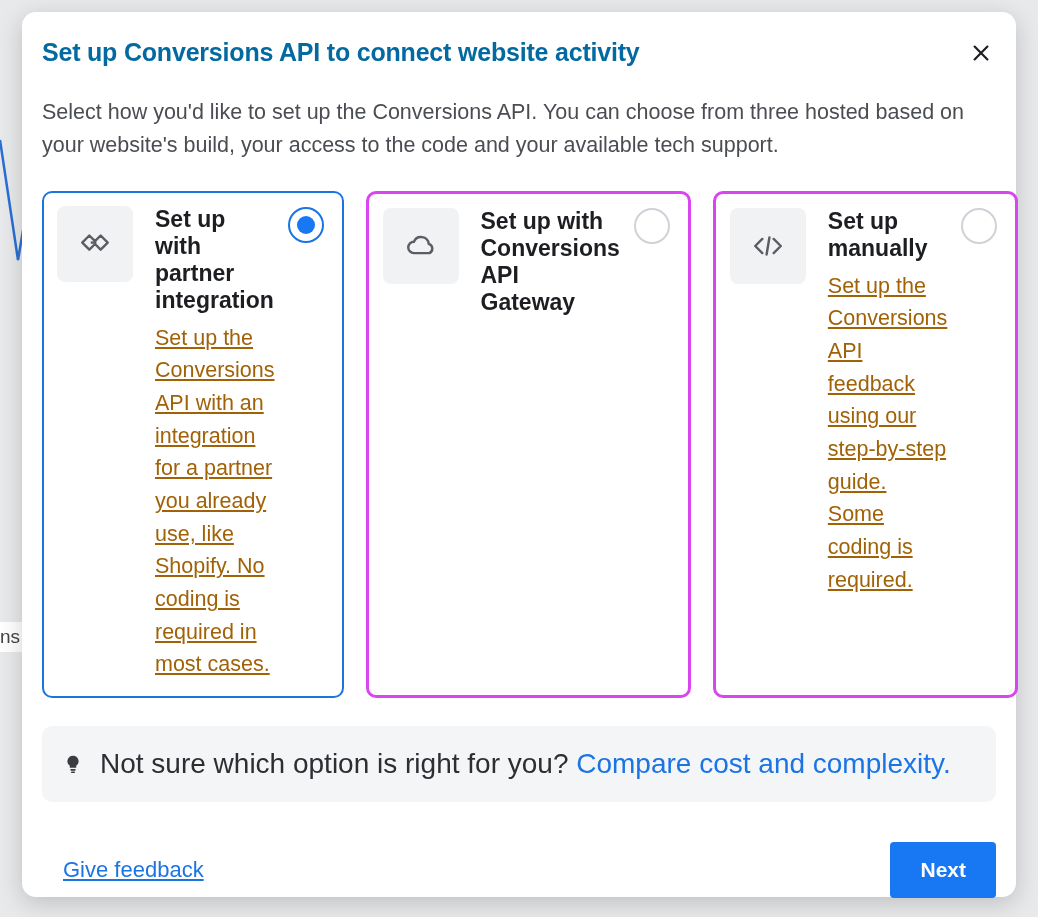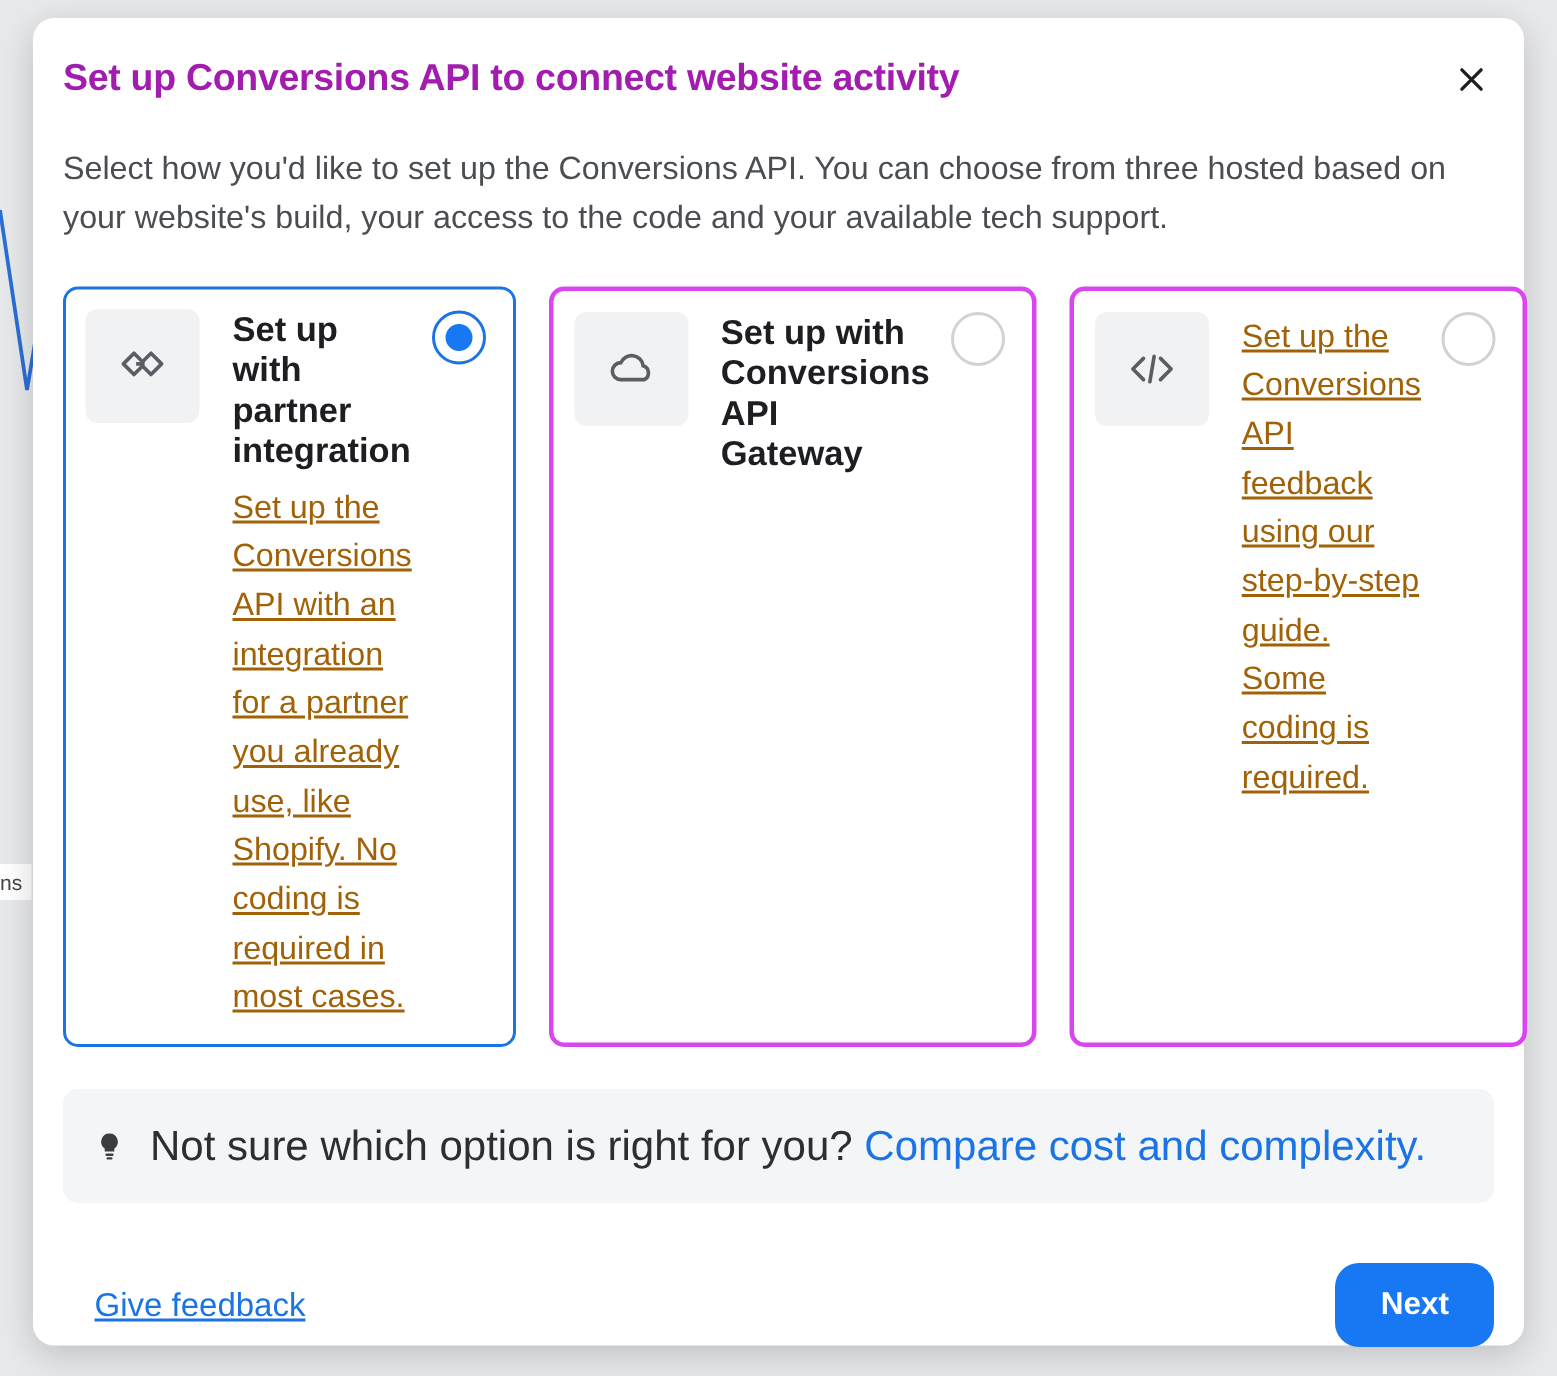--- a/index.html
+++ b/index.html
@@ -23,22 +23,22 @@
   .bg-chart-line {
     position: absolute;
     top: 0;
     left: 0;
     width: 40px;
     height: 300px;
   }
   .bg-text-ns {
     position: absolute;
     left: 0;
-    top: 576px;
-    font-size: 14px;
+    top: 622px;
+    font-size: 19px;
     color: #444;
     background: #fff;
     padding: 4px 6px 4px 0;
   }
   .modal {
     position: absolute;
     top: 12px;
     left: 22px;
     right: 22px;
     bottom: 20px;
@@ -50,21 +50,21 @@
     flex-direction: column;
   }
   .modal-header {
     display: flex;
     justify-content: space-between;
     align-items: flex-start;
   }
   .modal-title {
     font-size: 25px;
     font-weight: 700;
-    color: #a21caf;
+    color: #0369a1;
     letter-spacing: -0.2px;
   }
   .close-btn {
     background: none;
     border: none;
     cursor: pointer;
     padding: 4px;
     color: #1c1e21;
     display: flex;
     align-items: center;
@@ -188,21 +188,21 @@
     color: #1b74e4;
     font-size: 22px;
     text-decoration: underline;
     cursor: pointer;
     margin-left: 21px;
   }
   .next-btn {
     background: #1877f2;
     color: #fff;
     border: none;
-    border-radius: 16px;
+    border-radius: 4px;
     font-size: 21px;
     font-weight: 700;
     padding: 16px 30px;
     cursor: pointer;
   }
 </style>
 </head>
 <body>
 
 <div class="backdrop">
@@ -255,20 +255,21 @@
       <div class="radio-circle"></div>
     </div>
 
     <div class="option-card">
       <div class="option-icon-box">
         <svg viewBox="0 0 24 24">
           <path d="M8 7 L3 12 L8 17 M16 7 L21 12 L16 17 M13 6 L11 18" fill="none" stroke="currentColor" stroke-width="1.7" stroke-linecap="round" stroke-linejoin="round"></path>
         </svg>
       </div>
       <div class="option-content">
+        <div class="option-title">Set up manually</div>
         <div class="option-desc">Set up the Conversions API feedback using our step-by-step guide. Some coding is required.</div>
       </div>
       <div class="radio-circle"></div>
     </div>
 
   </div>
 
   <div class="info-banner">
     <svg viewBox="0 0 24 24">
       <path d="M12 3 a6 6 0 0 1 3.5 10.9 V16 h-7 v-2.1 A6 6 0 0 1 12 3 Z" fill="currentColor"></path>

